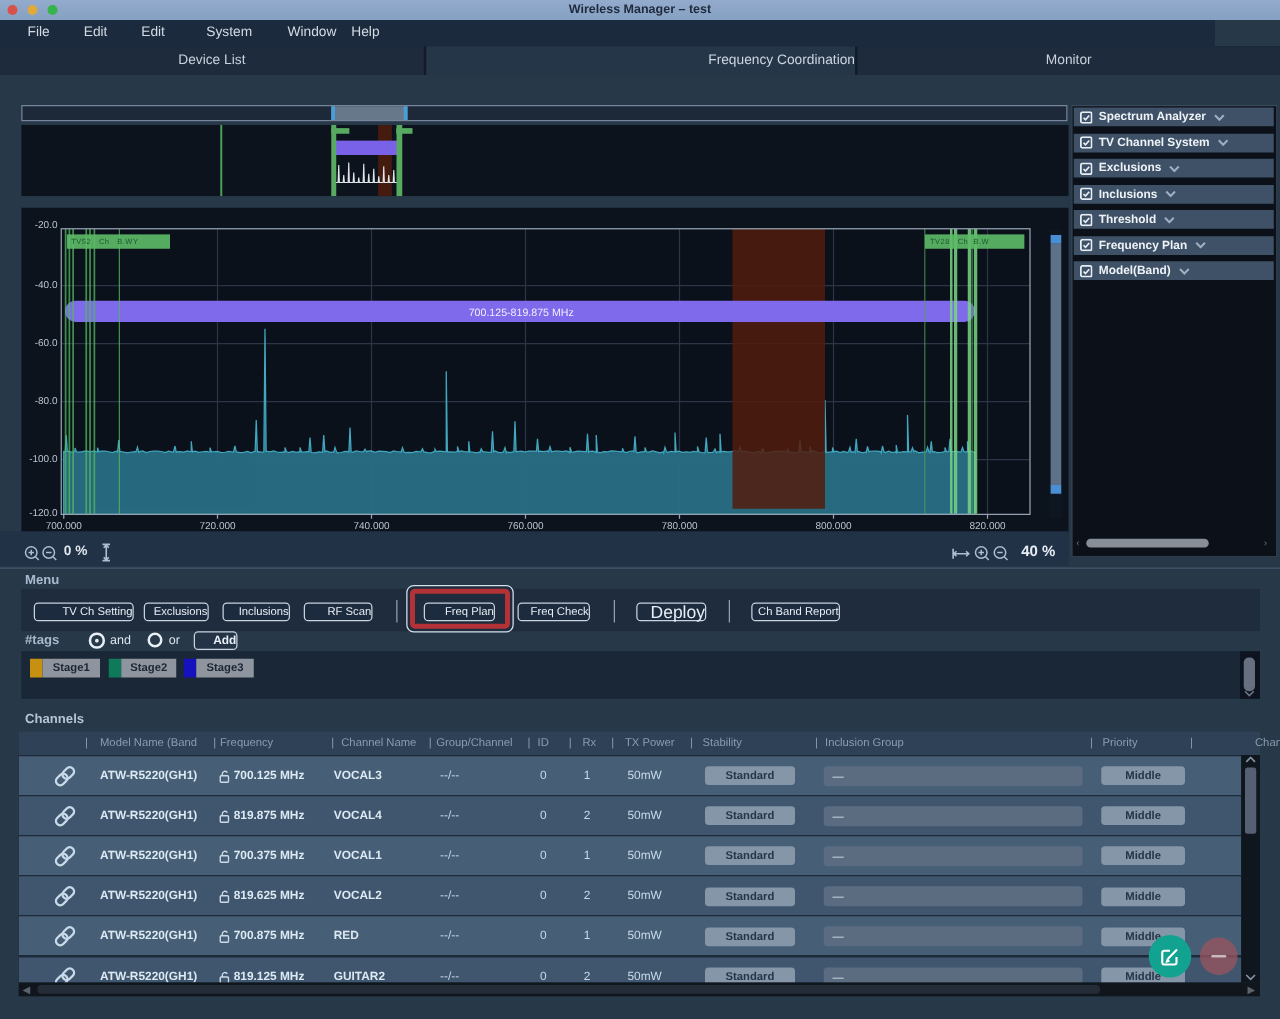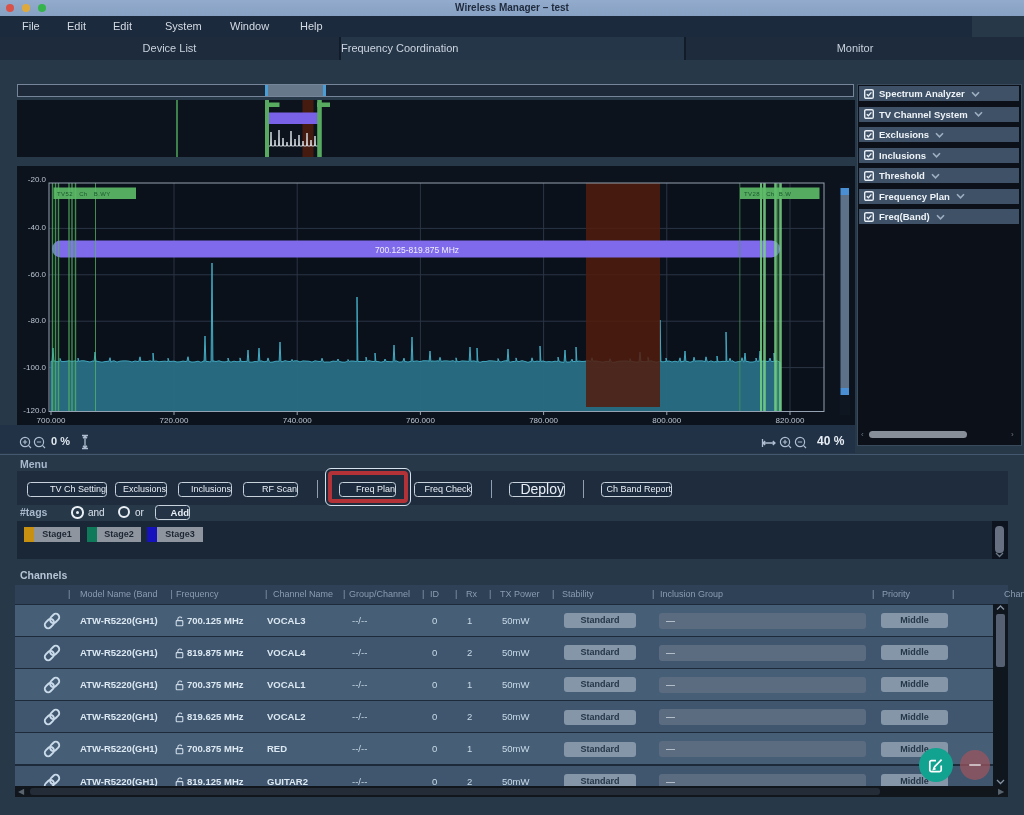--- a/index.html
+++ b/index.html
@@ -59,26 +59,26 @@
   <div class="abs" style="left:37.5px;top:3.5px;width:8px;height:8px;border-radius:50%;background:#35b44c"></div>
   <div style="text-align:center;font-size:10px;color:#1e2a3c;line-height:16px;font-weight:bold">Wireless Manager – test</div>
 </div>
 
 <div class="abs" style="left:0;top:16px;width:972px;height:21px;background:#1b2a3c;color:#d4dbe4;font-size:11px;line-height:21px">
   <span class="abs" style="left:22px">File</span>
     <span class="abs" style="left:67px">Edit</span>
   <span class="abs" style="left:113px">Edit</span>
     <span class="abs" style="left:165px">System</span>
   <span class="abs" style="left:230px">Window</span>
-    <span class="abs" style="left:300px">Help</span>
+    <span class="abs" style="left:281px">Help</span>
 </div>
 
 <div class="abs" style="left:0;top:37px;width:1024px;height:23px;background:#121c29">
   <div class="abs" style="left:0;top:0;width:339px;height:23px;background:#1d2b3c;color:#c9d1dc;font-size:11px;text-align:center;line-height:23px">Device List</div>
-  <div class="abs" style="left:341px;top:0;width:343px;height:23px;background:#253649;color:#cdd5e0;font-size:11px;text-align:left;line-height:23px">Frequency Coordination</div>
+  <div class="abs" style="left:341px;top:0;width:343px;height:23px;background:#253649;color:#cdd5e0;font-size:11px;text-align:right;line-height:23px">Frequency Coordination</div>
   <div class="abs" style="left:686px;top:0;width:338px;height:23px;background:#1d2b3c;color:#c9d1dc;font-size:11px;text-align:center;line-height:23px">Monitor</div>
 </div>
 
 <div class="abs" style="left:17px;top:84px;width:837px;height:13px;background:#1d2939;border:1px solid #76859a">
   <div class="abs" style="left:247px;top:0;width:61px;height:11px;background:#68788b"></div>
   <div class="abs" style="left:247px;top:0;width:3px;height:11px;background:#4a9ed8"></div>
   <div class="abs" style="left:305px;top:0;width:3px;height:11px;background:#4a9ed8"></div>
 </div>
 
 <svg width="838" height="57" viewBox="17 100 838 57" style="position:absolute;left:17px;top:100px">
@@ -227,21 +227,21 @@
     </svg>
     <span>Frequency Plan</span>
     <svg width="9" height="6" style="margin:4.5px 0 0 6px">
       <use href="#ic-chev"></use>
     </svg>
   </div>
 <div class="pheader" style="top:209.0px">
     <svg width="10" height="10" style="margin:2.5px 5px 0 5px">
       <use href="#ic-check"></use>
     </svg>
-    <span>Freq(Band)</span>
+    <span>Model(Band)</span>
     <svg width="9" height="6" style="margin:4.5px 0 0 6px">
       <use href="#ic-chev"></use>
     </svg>
   </div>
 <div class="abs" style="left:860px;top:429px;width:158px;height:12px;background:#0c1119"></div>
 <div class="abs" style="left:869px;top:431px;width:98px;height:7px;background:#878e98;border-radius:3.5px"></div>
 <span class="abs" style="left:861px;top:430px;color:#6b7684;font-size:8px">‹</span>
 <span class="abs" style="left:1011px;top:430px;color:#6b7684;font-size:8px">›</span>
 
 <div class="abs" style="left:0;top:454px;width:1024px;height:1px;background:#44586f"></div>

